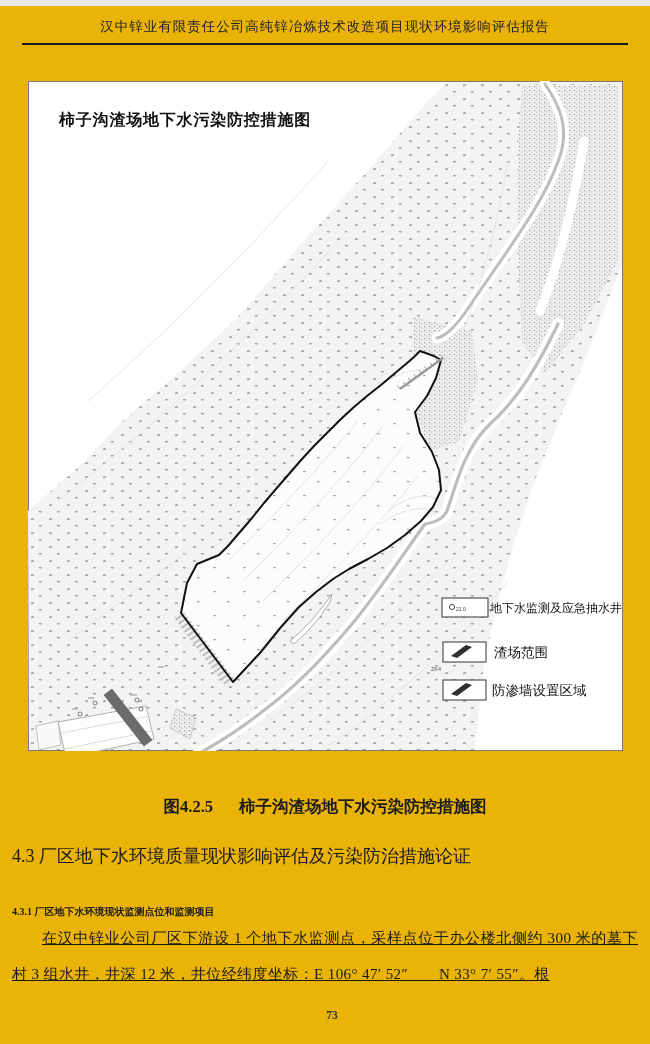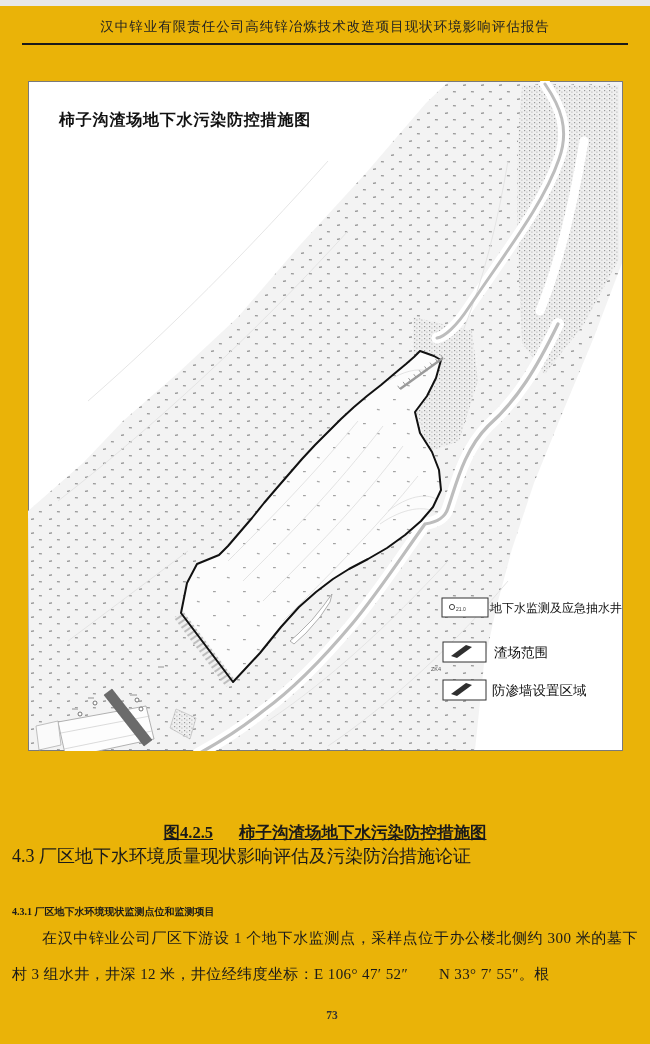--- a/index.html
+++ b/index.html
@@ -6,28 +6,28 @@
   .page{position:relative;width:650px;height:1044px;background:#eab308;margin:6px auto;
         font-family:"Liberation Serif","DejaVu Serif",serif;color:#1a1a1a;overflow:hidden;}
   .header{position:absolute;top:12px;left:0;width:650px;text-align:center;
           font-size:13.5px;letter-spacing:1px;color:#222;}
   .header-rule{position:absolute;top:37px;left:22px;width:606px;height:0;
                border-top:2px solid #1a1a1a;}
   .map-wrap{position:absolute;top:75px;left:28px;width:595px;height:670px;}
   .map-title{position:absolute;top:29px;left:31px;
              font-family:"Liberation Sans","DejaVu Sans",sans-serif;
              font-weight:bold;font-size:16px;letter-spacing:0.8px;color:#111;}
-  .caption{position:absolute;top:816px;left:12px;width:626px;text-align:center;
-           font-weight:bold;font-size:16.5px;text-decoration:underline;}
+  .caption{position:absolute;top:790px;left:12px;width:626px;text-align:center;
+           font-weight:bold;font-size:16.5px;}
   .caption .gap{display:inline-block;width:26px;}
   .h2{position:absolute;top:838px;left:12px;width:626px;font-weight:normal;font-size:18px;}
   .h3{position:absolute;top:899px;left:12px;width:626px;font-weight:bold;font-size:10px;}
   .body-par{position:absolute;top:914px;left:12px;width:626px;margin:0;
             font-size:15px;line-height:36px;text-align:justify;text-align-last:left;
-            text-indent:2em;letter-spacing:0.4px;}
+            text-indent:2em;letter-spacing:0.4px;text-decoration:underline;}
   .pageno{position:absolute;top:1003px;left:7px;width:650px;text-align:center;
           font-size:11.5px;color:#333;font-weight:bold;}
   svg text{font-family:"Liberation Sans","DejaVu Sans",sans-serif;fill:#111;}
   svg .lg-small{font-size:12px;}
   svg .lg-big{font-size:13.5px;}
   svg .tiny{font-size:5px;fill:#333;}
   svg .marker{font-size:5.5px;fill:#555;}
 </style>
 </head>
 <body>

